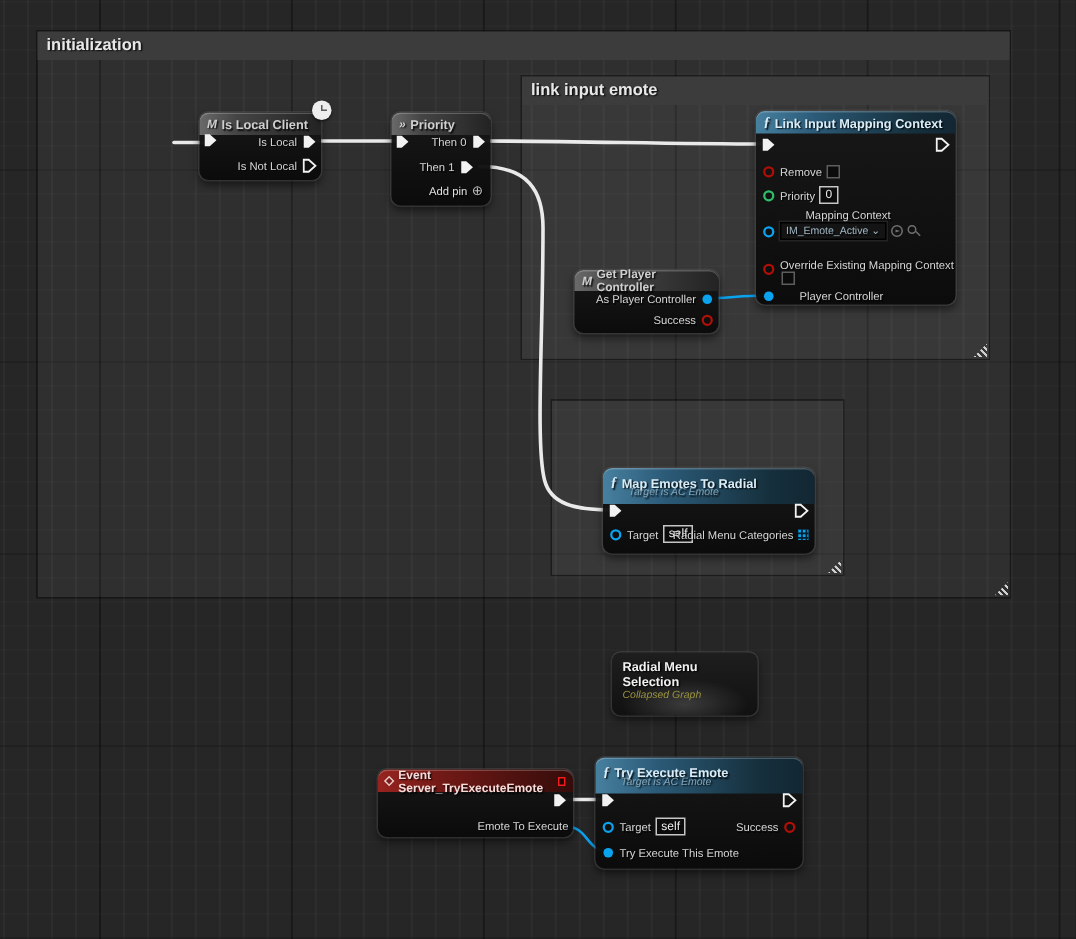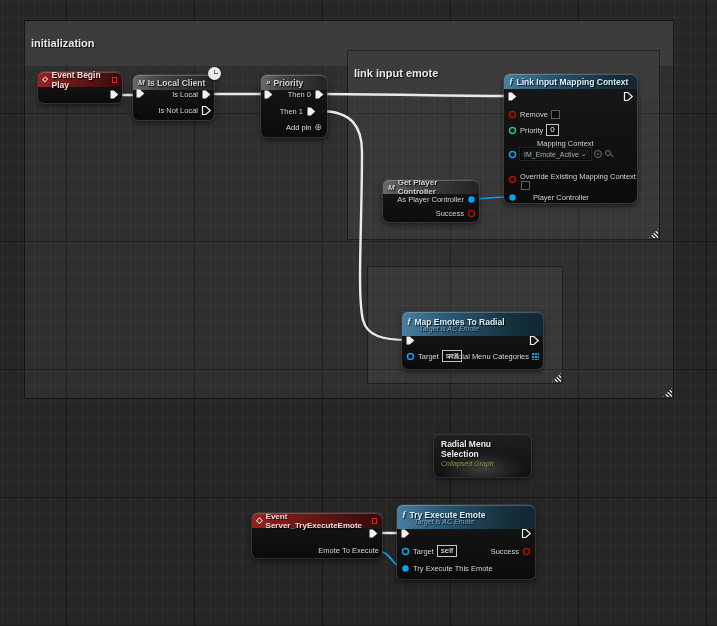--- a/index.html
+++ b/index.html
@@ -12,21 +12,21 @@
       repeating-linear-gradient(to bottom, rgba(0,0,0,0.45) 0 1px, transparent 1px 128px),
       repeating-linear-gradient(to right, rgba(255,255,255,0.032) 0 1px, transparent 1px 16px),
       repeating-linear-gradient(to bottom, rgba(255,255,255,0.032) 0 1px, transparent 1px 16px);
     background-position: 66px 0, 0 113px, 2px 0, 0 1px;
     font-family:"Liberation Sans", sans-serif;
   }
   
   .comment { position:absolute; z-index:1; background:rgba(210,210,210,0.055);
     box-shadow:0 0 0 1px rgba(0,0,0,0.4); }
   .comment-header { background:#3c3c3c; color:#e8e8e8; font-weight:bold; font-size:11px;
-    line-height:13px; padding:16px 6px; text-shadow:1px 1px 1px rgba(0,0,0,0.8); }
+    line-height:13px; padding:3px 6px; text-shadow:1px 1px 1px rgba(0,0,0,0.8); }
   .grip { position:absolute; right:1px; bottom:1px; width:9px; height:9px;
     clip-path:polygon(100% 0,100% 100%,0 100%);
     background:repeating-linear-gradient(45deg,#cfcfcf 0 1.4px,rgba(0,0,0,0) 1.4px 3px); }
   
   .node { position:absolute; z-index:3; border-radius:6px;
     background:linear-gradient(180deg, rgba(23,23,23,0.97), rgba(10,10,10,0.97));
     box-shadow:0 0 0 1px rgba(105,105,105,0.30), 0 3px 6px rgba(0,0,0,0.55); }
   .nhdr { display:flex; align-items:center; gap:3px; height:15px; padding:0 5px;
     border-radius:6px 6px 0 0; font-size:8.5px; font-weight:bold;
     text-shadow:1px 1px 1px rgba(0,0,0,0.85);
@@ -68,21 +68,21 @@
     background-size:3px 3px; background-position:-1px -1px; }
   .clock { position:absolute; width:13px; height:13px; border-radius:50%; background:#ededed;
     top:-8px; right:-7px; box-shadow:0 1px 2px rgba(0,0,0,0.6); }
   .clock::before { content:""; position:absolute; left:6px; top:2.5px; width:1.4px; height:4.2px; background:#5a5a5a; }
   .clock::after  { content:""; position:absolute; left:6px; top:6px; width:3.6px; height:1.4px; background:#5a5a5a; }
   .addpin { color:#e0e0e0; }
   .addpin .plus { color:#bdbdbd; font-size:9px; }
   
   .collapsed { background:
       radial-gradient(62% 58% at 50% 82%, rgba(150,150,150,0.30), rgba(0,0,0,0) 70%),
-      linear-gradient(180deg,#1e1e1e,#111); margin-left: 26px; }
+      linear-gradient(180deg,#1e1e1e,#111); }
   .collapsed .ctitle { font-size:8.5px; font-weight:bold; color:#f0f0f0; padding:4px 7px 0;
     text-shadow:1px 1px 1px #000; }
   .collapsed .csub { font-size:7px; font-style:italic; color:#99913f; padding:1px 7px; }
   #wires { position:absolute; left:0; top:0; z-index:2; pointer-events:none; }
 </style>
 </head>
 <body>
 
 <div id="canvas">
 
@@ -107,30 +107,20 @@
   <svg id="wires" width="717" height="626">
     <path d="M116,95 C126,95 130,95 140,95" stroke="#eaeaea" stroke-width="2.4" fill="none" stroke-linecap="round"></path>
     <path d="M207,94 C226,94 246,94 266,94" stroke="#eaeaea" stroke-width="2.4" fill="none" stroke-linecap="round"></path>
     <path d="M320,94 C385,94 445,96 510,96" stroke="#eaeaea" stroke-width="2.4" fill="none" stroke-linecap="round"></path>
     <path d="M320,111 C352,111 362,127 362,152 C362,225 357,296 363,320 C367,336 383,340 408,340" stroke="#eaeaea" stroke-width="2.4" fill="none" stroke-linecap="round"></path>
     <path d="M468,199 C484,199 494,197 510,197" stroke="#0aa3f0" stroke-width="1.7" fill="none" stroke-linecap="round"></path>
     <path d="M376,533 C385,533 394,533 403,533" stroke="#eaeaea" stroke-width="2.4" fill="none" stroke-linecap="round"></path>
     <path d="M377,551 C392,551 390,566 405,568" stroke="#0aa3f0" stroke-width="1.7" fill="none" stroke-linecap="round"></path>
   </svg>
 
-  <div class="node" style="left:38px; top:72px; width:84px; height:31px;">
-    <div class="nhdr hdr-red">
-      <span class="evt-diamond"></span>
-      <span>Event Begin Play</span>
-      <span class="evt-square"></span>
-    </div>
-    <svg class="pin-exec" width="11" height="11" style="position:absolute; right:2px; top:17px;">
-        <path class="f" d="M1.5 1.5 H4.8 L9.3 5.5 L4.8 9.5 H1.5 Z"></path>
-      </svg>
-  </div>
 
   <div class="node" style="left:133px; top:75px; width:81px; height:45px;">
     <div class="clock"></div>
     <div class="nhdr hdr-gray">
       <span class="hdr-ico m">M</span>
       <span>Is Local Client</span>
     </div>
     <svg class="pin-exec" width="11" height="11" style="position:absolute; left:2px; top:13px;">
         <path class="f" d="M1.5 1.5 H4.8 L9.3 5.5 L4.8 9.5 H1.5 Z"></path>
       </svg>

